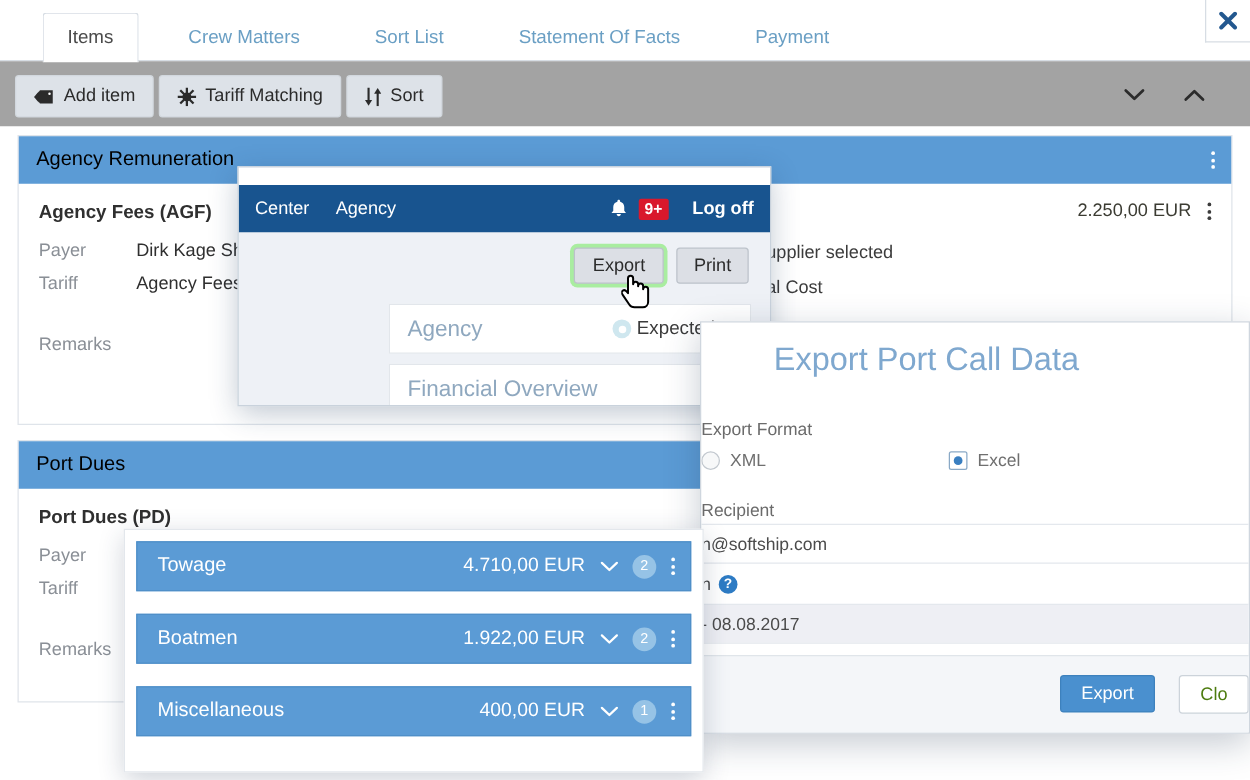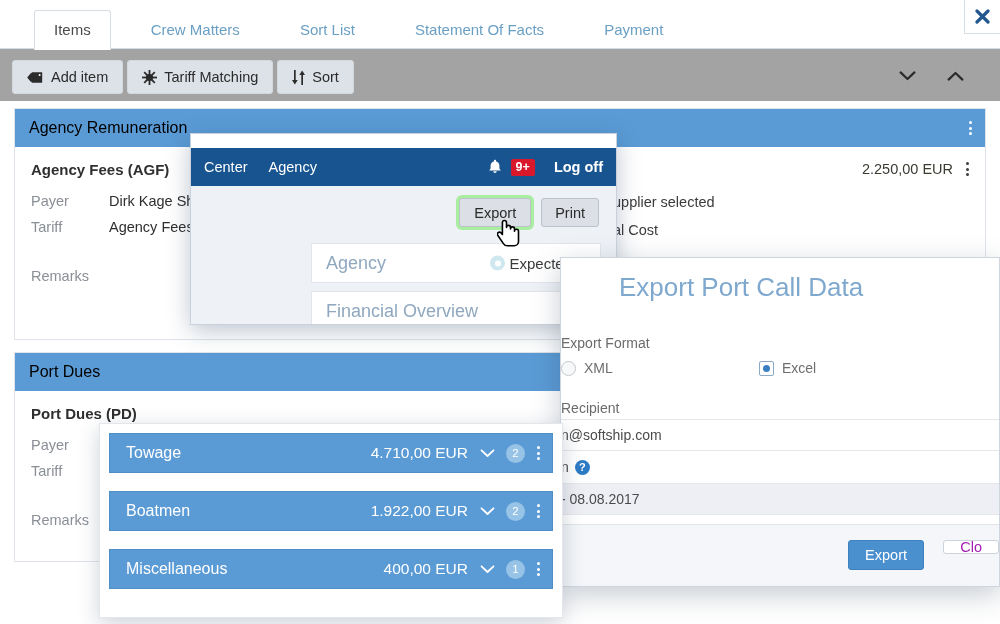--- a/index.html
+++ b/index.html
@@ -356,23 +356,23 @@
     display: flex; align-items: center;
     cursor: pointer;
     box-sizing: border-box;
   }
   .btn-default {
     position: absolute;
     right: 0px; top: 15px;
     background: #ffffff;
     border: 1px solid #ccd3da;
     border-radius: 3px;
-    color: #a21caf;
+    color: #4d7c0f;
     font-size: 14.5px;
-    height: 14px;
+    height: 31px;
     padding: 4px 16px;
     display: flex; align-items: center;
     cursor: pointer;
     box-sizing: border-box;
   }
 
   
   .win-items {
     position: absolute;
     left: 99px; top: 423px;

